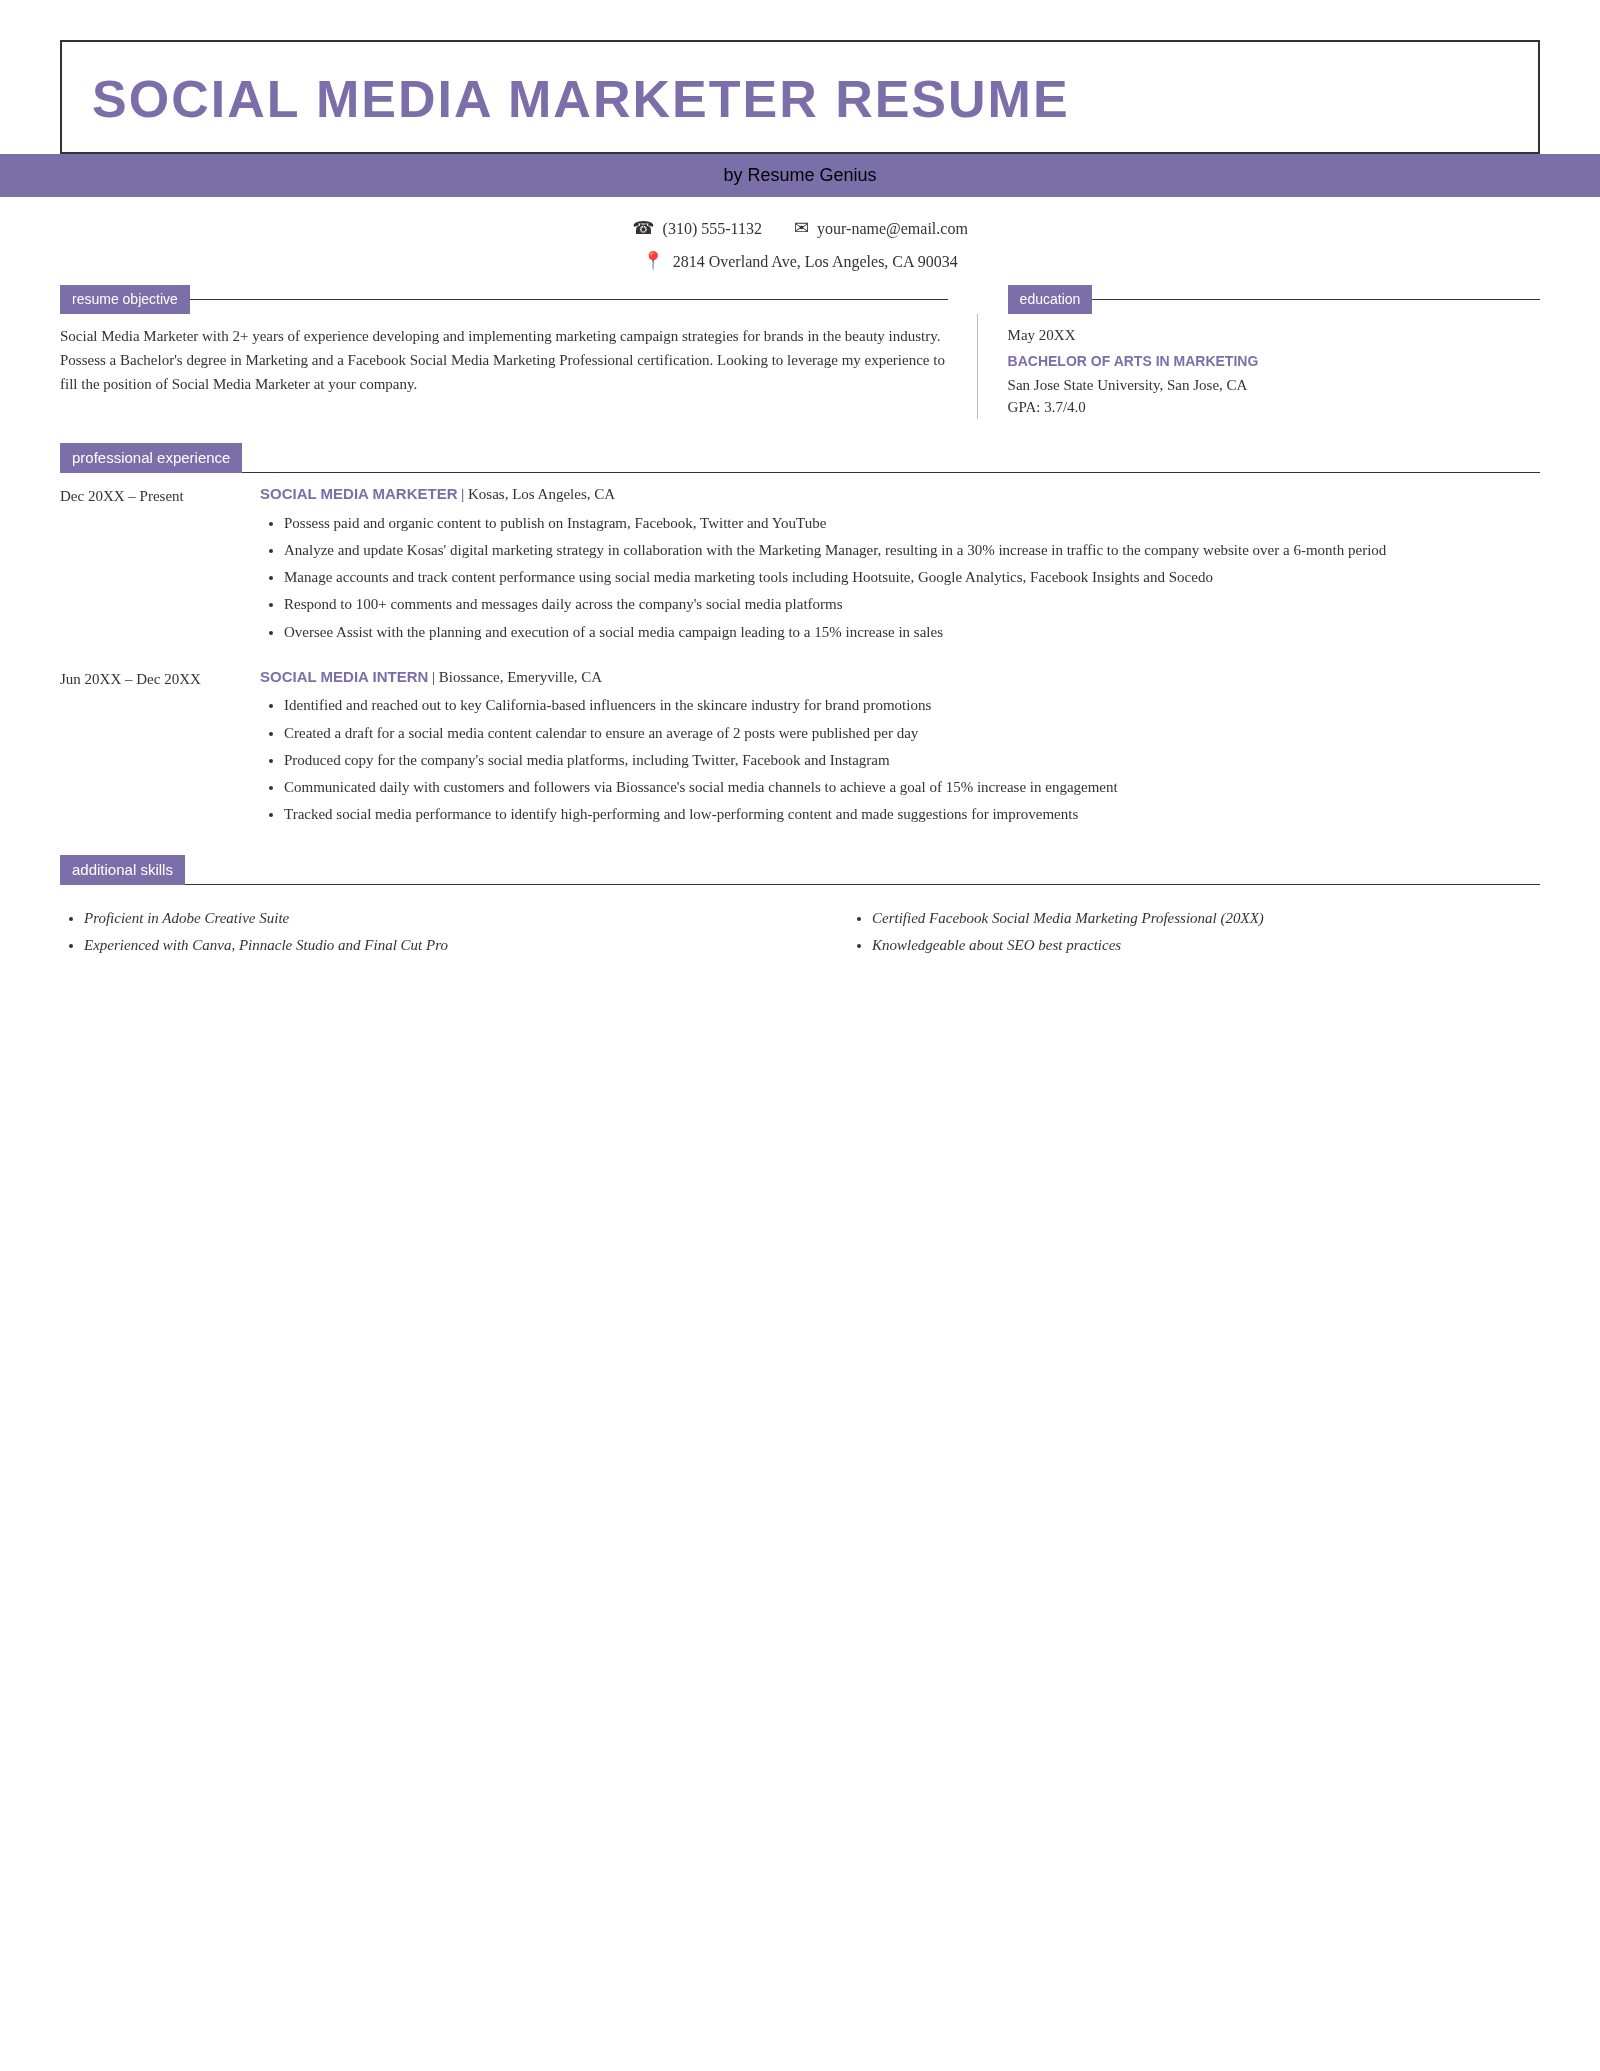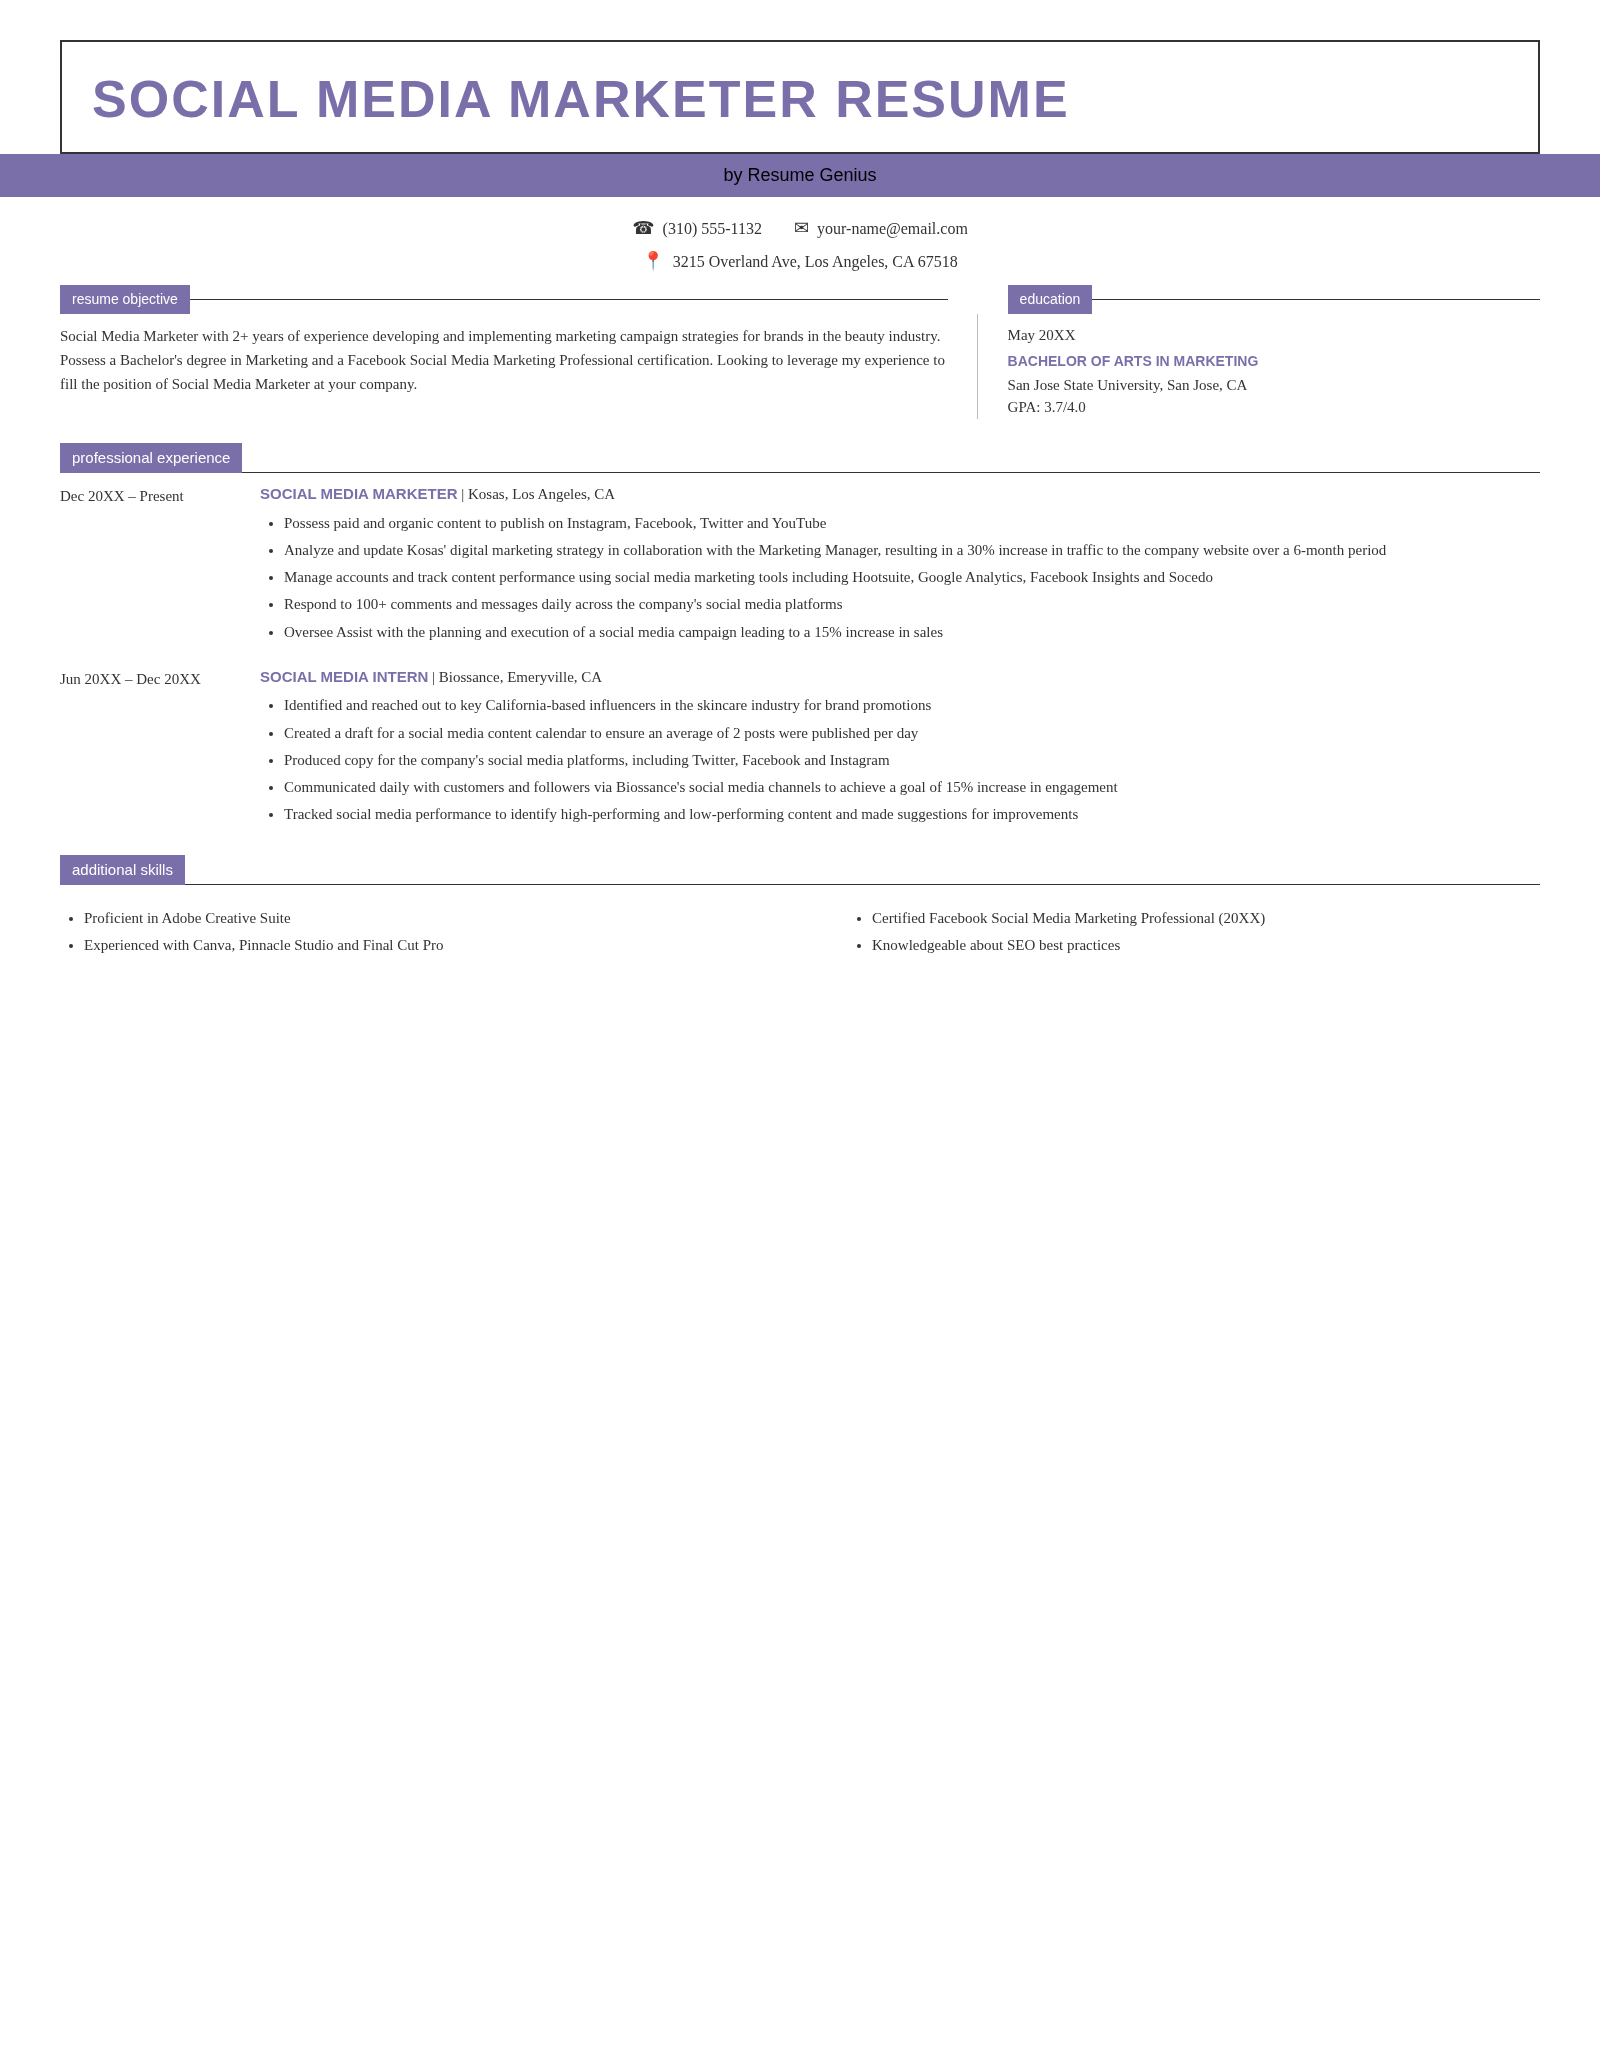--- a/index.html
+++ b/index.html
@@ -190,20 +190,21 @@
       font-size: 15px;
       line-height: 1.55;
       margin-bottom: 4px;
     }
 
     
     .skills-two-col {
       display: flex;
       gap: 96px;
       margin-top: 22px;
+      font-style: italic;
     }
     .skills-col {
       flex: 1;
     }
     .skills-col ul {
       list-style: disc;
       padding-left: 24px;
     }
     .skills-col ul li {
       font-size: 15px;
@@ -231,21 +232,21 @@
         <span>(310) 555-1132</span>
       </div>
       <div class="contact-item">
         <span class="contact-icon">✉</span>
         <span>your-name@email.com</span>
       </div>
     </div>
     <div class="contact-row">
       <div class="contact-item">
         <span class="contact-icon">📍</span>
-        <span>3215 Overland Ave, Los Angeles, CA 67518</span>
+        <span>2814 Overland Ave, Los Angeles, CA 90034</span>
       </div>
     </div>
   </div>
 
   <div class="two-col-headers">
     <div class="two-col-header-left">
       <div class="section-header-inline">
         <span class="section-label">resume objective</span>
         <div class="section-line"></div>
       </div>

